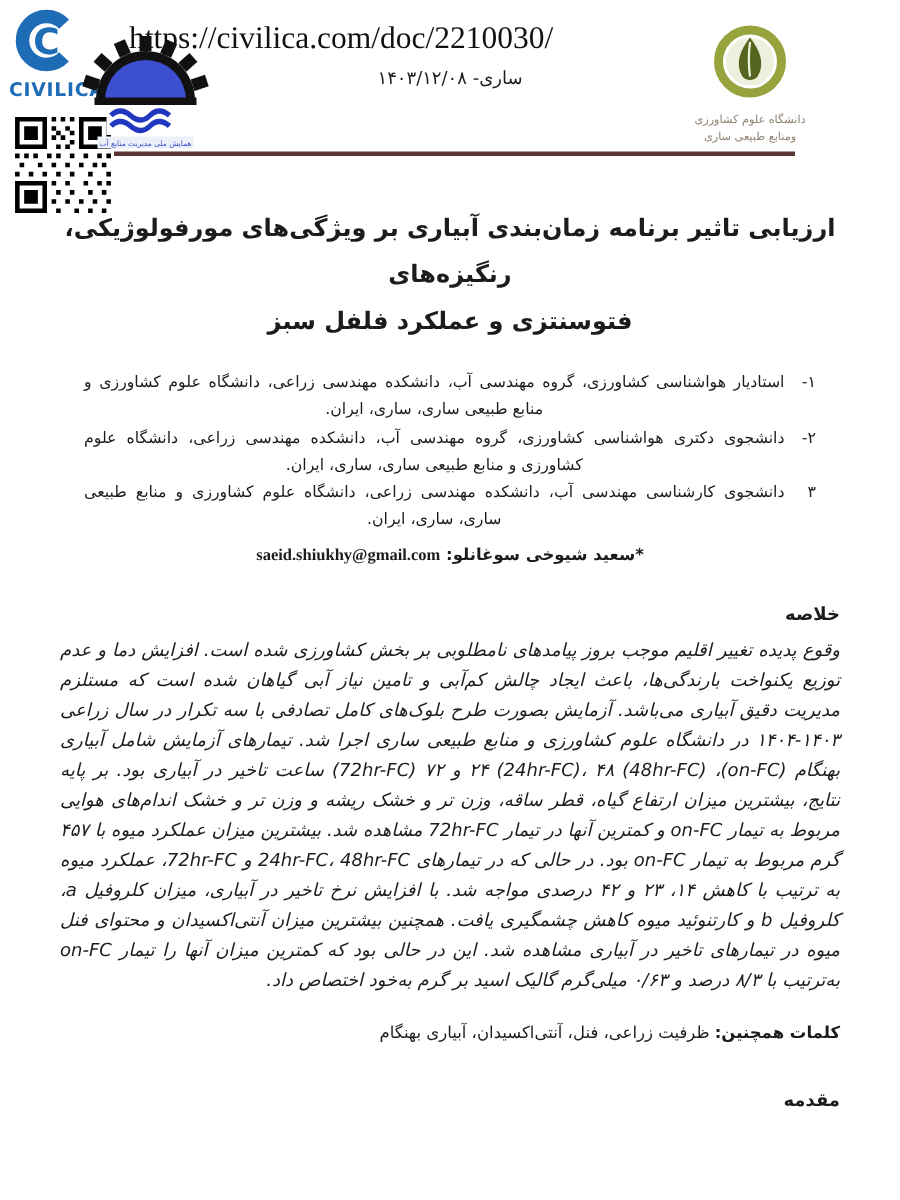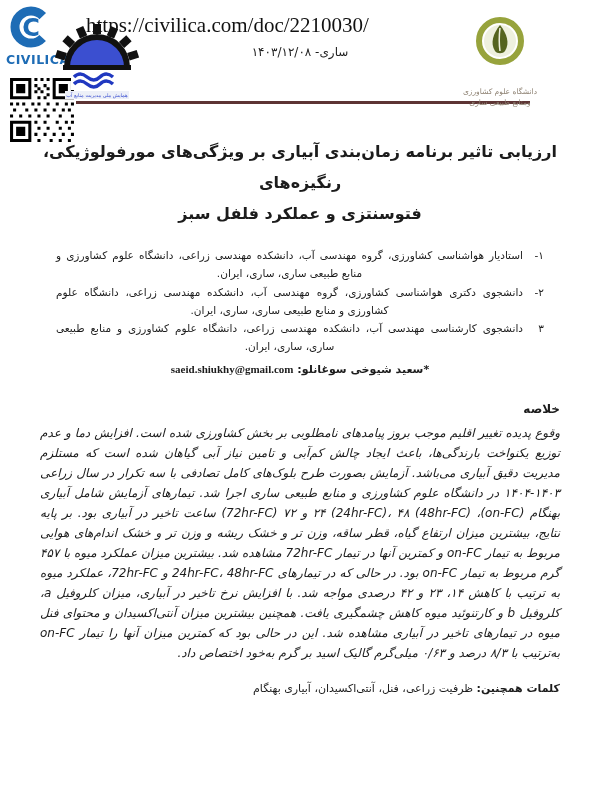--- a/index.html
+++ b/index.html
@@ -9,21 +9,21 @@
   .url{position:absolute;left:86px;top:13px;direction:ltr;
        font-family:"Liberation Serif",serif;font-size:21px;color:#111;z-index:1;}
   .civ-logo{position:absolute;left:6px;top:6px;width:70px;text-align:left;z-index:2;}
   .civ-word{font-size:12.5px;font-weight:bold;color:#1e6cb5;letter-spacing:.5px;
             font-family:"DejaVu Sans",sans-serif;margin-top:-2px;}
   .conf-logo{position:absolute;left:54px;top:22px;width:86px;z-index:3;}
   .conf-head{position:absolute;left:150px;width:300px;top:38px;direction:rtl;text-align:center;z-index:2;}
   .conf-title{font-size:13px;font-weight:bold;line-height:1.4;}
   .conf-date{font-size:12px;margin-top:7px;}
   .univ{position:absolute;right:30px;top:16px;width:140px;text-align:center;z-index:2;}
-  .univ-cap{font-size:7.5px;color:#8f8374;line-height:1.5;margin-top:16px;direction:rtl;}
+  .univ-cap{font-size:7.5px;color:#8f8374;line-height:1.5;margin-top:4px;direction:rtl;}
   .qr{position:absolute;left:8px;top:76px;z-index:2;}
   .rule{position:absolute;top:101px;left:74px;width:456px;height:3px;background:#5d3434;}
   
   .main{position:absolute;top:126px;left:40px;right:40px;direction:rtl;}
   .title{text-align:center;font-size:16px;font-weight:bold;line-height:31px;margin:10px 0 0;}
   .authors{margin-top:22px;text-align:center;font-weight:bold;font-size:11.5px;}
   .author:not(:last-child)::after{content:"، ";}
   .author sup{font-size:8px;}
   .affils{margin-top:18px;font-size:10.5px;line-height:1.7;padding:0 16px;}
   .affil{display:flex;gap:7px;margin-bottom:1px;}
@@ -149,15 +149,16 @@
     </div>
 
     <div class="sec-h">خلاصه</div>
     <p class="para" style="margin:7px 0 0;">وقوع پدیده تغییر اقلیم موجب بروز پیامدهای نامطلوبی بر بخش کشاورزی شده است. افزایش دما و عدم توزیع یکنواخت بارندگی‌ها، باعث ایجاد چالش کم‌آبی و تامین نیاز آبی گیاهان شده است که مستلزم مدیریت دقیق آبیاری می‌باشد. آزمایش بصورت طرح بلوک‌های کامل تصادفی با سه تکرار در سال زراعی ۱۴۰۳-۱۴۰۴ در دانشگاه علوم کشاورزی و منابع طبیعی ساری اجرا شد. تیمارهای آزمایش شامل آبیاری بهنگام (on-FC)، ۲۴ (24hr-FC)، ۴۸ (48hr-FC) و ۷۲ (72hr-FC) ساعت تاخیر در آبیاری بود. بر پایه نتایج، بیشترین میزان ارتفاع گیاه، قطر ساقه، وزن تر و خشک ریشه و وزن تر و خشک اندام‌های هوایی مربوط به تیمار on-FC و کمترین آنها در تیمار 72hr-FC مشاهده شد. بیشترین میزان عملکرد میوه با ۴۵۷ گرم مربوط به تیمار on-FC بود. در حالی که در تیمارهای 24hr-FC، 48hr-FC و 72hr-FC، عملکرد میوه به ترتیب با کاهش ۱۴، ۲۳ و ۴۲ درصدی مواجه شد. با افزایش نرخ تاخیر در آبیاری، میزان کلروفیل a، کلروفیل b و کارتنوئید میوه کاهش چشمگیری یافت. همچنین بیشترین میزان آنتی‌اکسیدان و محتوای فنل میوه در تیمارهای تاخیر در آبیاری مشاهده شد. این در حالی بود که کمترین میزان آنها را تیمار on-FC به‌ترتیب با ۸/۳ درصد و ۰/۶۳ میلی‌گرم گالیک اسید بر گرم به‌خود اختصاص داد.</p>
 
     <div class="keywords">
       <b>کلمات همچنین:</b>
       <span>ظرفیت زراعی، فنل، آنتی‌اکسیدان، آبیاری بهنگام</span>
     </div>
 
+    <div class="sec-h">مقدمه</div>
 
   </div>
 </div>
 
 </body></html>

